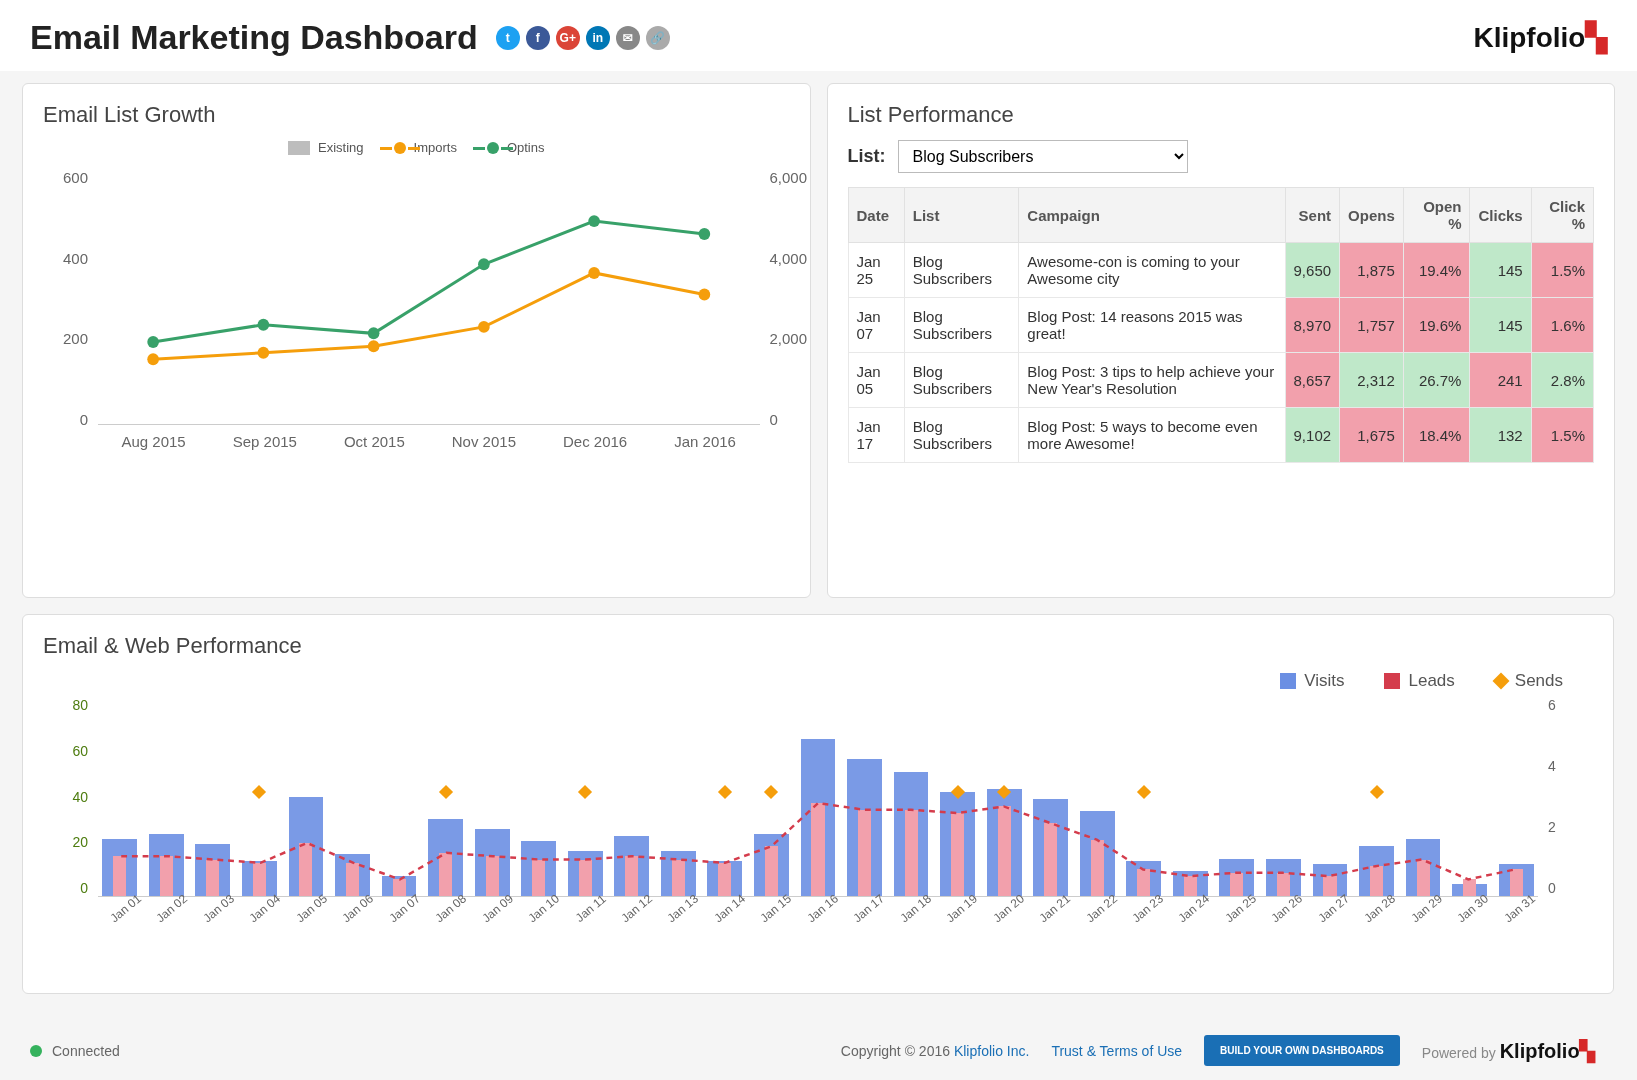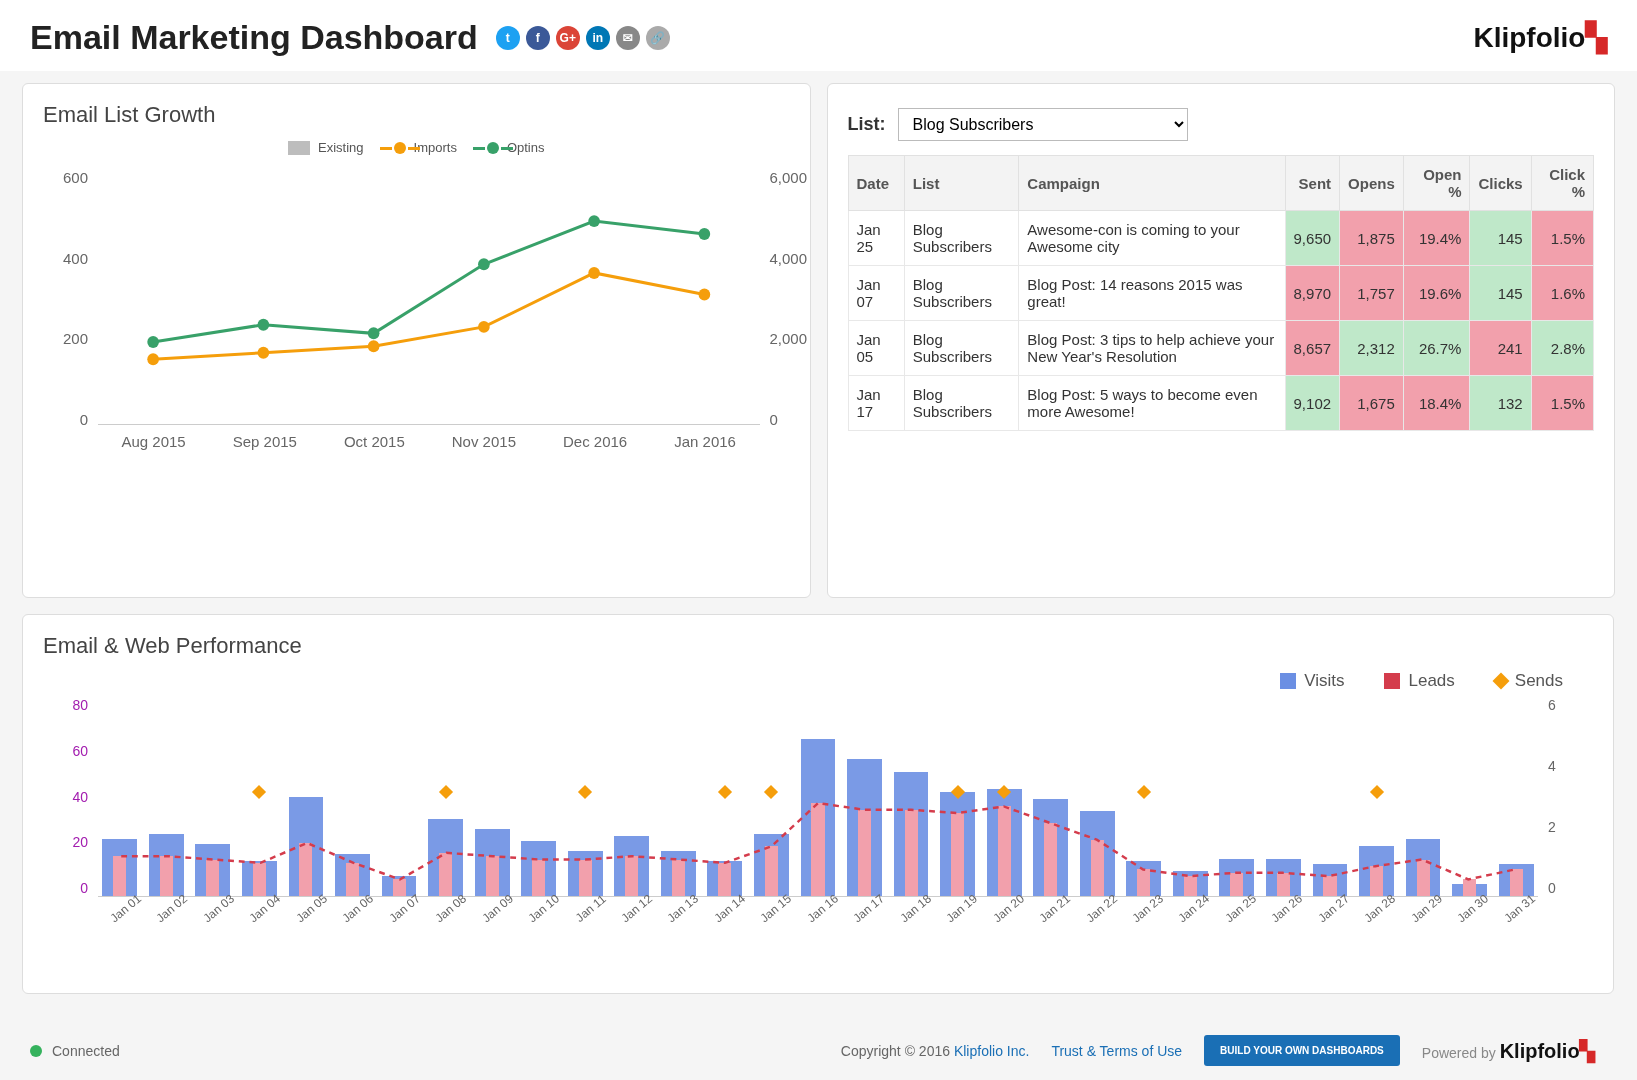--- a/index.html
+++ b/index.html
@@ -40,21 +40,21 @@
 table.perf th.num{text-align:right}
 table.perf td{border:1px solid #e8e8e8;padding:10px 8px;color:#333}
 table.perf td.num{text-align:right}
 .cell-g{background:#bfe8c9}
 .cell-r{background:#f2a0ac}
 .bottom-legend{display:flex;gap:40px;justify-content:flex-end;font-size:17px;color:#555;margin:4px 30px 6px}
 .bottom-legend .item{display:flex;align-items:center;gap:8px}
 .sq{width:16px;height:16px}
 .dia{width:12px;height:12px;transform:rotate(45deg);background:#f59e0b}
 .bchart{position:relative;height:200px;margin:0 55px;border-bottom:1px solid #ccc}
-.by-axis{position:absolute;left:-44px;top:0;height:100%;display:flex;flex-direction:column;justify-content:space-between;font-size:14px;color:#a21caf;align-items:flex-end;width:34px}
+.by-axis{position:absolute;left:-44px;top:0;height:100%;display:flex;flex-direction:column;justify-content:space-between;font-size:14px;color:#4d7c0f;align-items:flex-end;width:34px}
 .by-axis-r{position:absolute;right:-40px;top:0;height:100%;display:flex;flex-direction:column;justify-content:space-between;font-size:14px;color:#666;align-items:flex-start;width:30px}
 .bbars{position:absolute;inset:0;display:flex;align-items:flex-end;gap:3px}
 .bcol{flex:1;position:relative;height:100%}
 .bcol .visits{position:absolute;bottom:0;left:10%;width:80%;background:#6b8fe3;opacity:.9}
 .bcol .leads{position:absolute;bottom:0;left:35%;width:30%;background:#f2a0ac}
 .bcol .send{position:absolute;width:10px;height:10px;background:#f59e0b;transform:rotate(45deg);left:calc(50% - 5px)}
 svg.loverlay{position:absolute;inset:0;width:100%;height:100%}
 .bx-lbls{display:flex;margin:6px 55px 0;font-size:12px;color:#666}
 .bx-lbls span{flex:1;text-align:center;transform:rotate(-40deg);transform-origin:top center;white-space:nowrap}
 .footer{position:absolute;bottom:0;left:0;right:12px;display:flex;align-items:center;justify-content:space-between;padding:14px 30px;font-size:14px;color:#666}
@@ -155,20 +155,21 @@
         <span>Aug 2015</span>
         <span>Sep 2015</span>
         <span>Oct 2015</span>
         <span>Nov 2015</span>
         <span>Dec 2016</span>
         <span>Jan 2016</span>
       </div>
   </div>
 
   <div class="panel right-panel">
+    <div class="panel-title">List Performance</div>
     <div class="list-row">
       <label>List:</label>
       <select><option>Blog Subscribers</option></select>
     </div>
     <table class="perf">
       <thead>
           <tr id="perf-head">
             <th>Date</th>
             <th>List</th>
             <th>Campaign</th>

